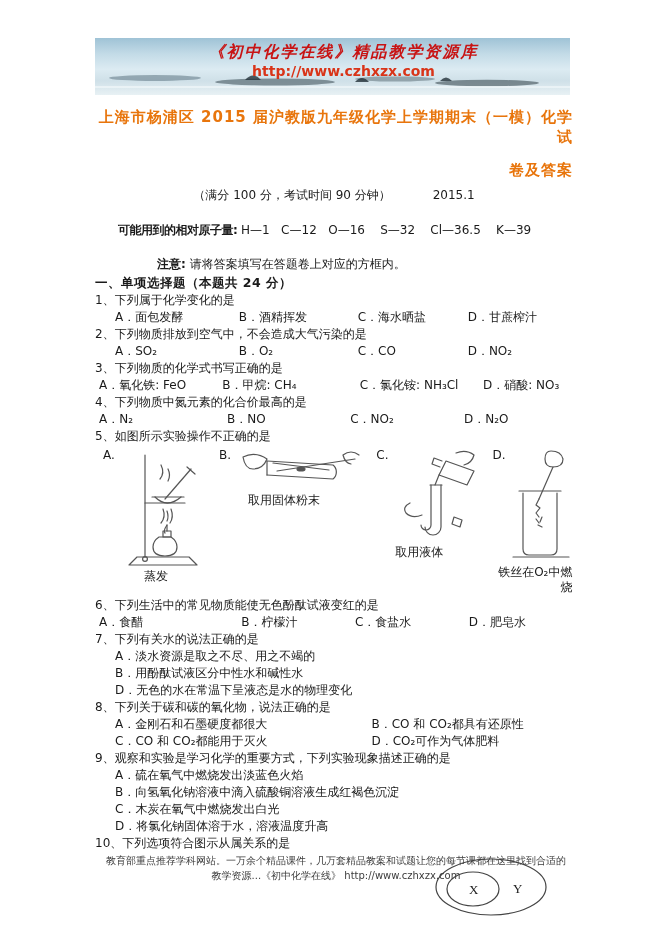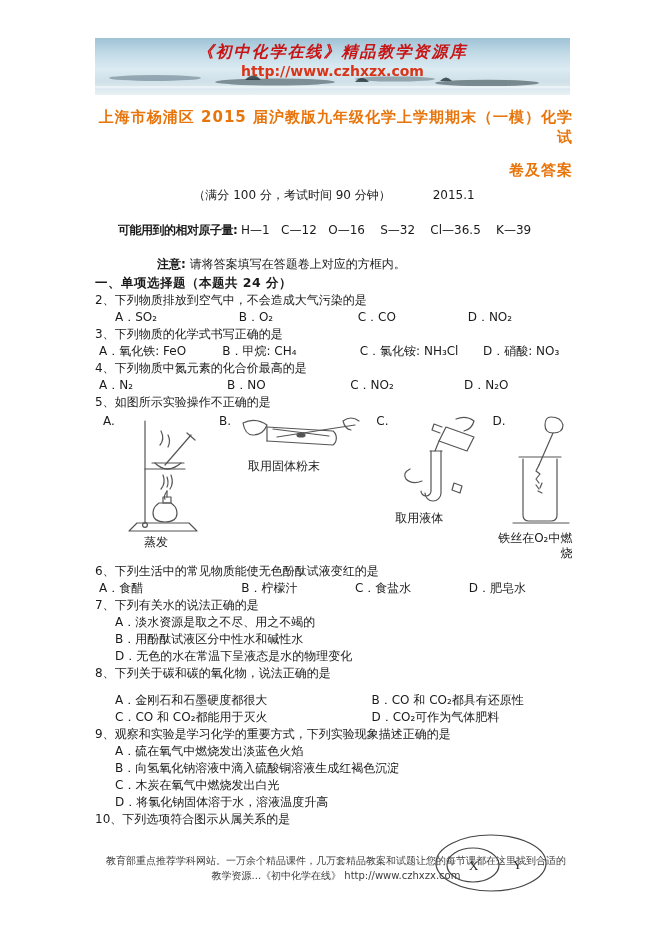--- a/index.html
+++ b/index.html
@@ -4,21 +4,21 @@
 <style>
   html,body{margin:0;padding:0;background:#ffffff;}
   .page{position:relative;width:661px;height:935px;background:#fff;overflow:hidden;
         font-family:"DejaVu Sans","Liberation Sans",sans-serif;color:#1a1a1a;}
   .doc{position:absolute;left:95px;top:38px;width:478px;}
 
   
   .banner{position:relative;width:475px;height:57px;overflow:hidden;
           background:linear-gradient(180deg,#9fc3d6 0%,#c3dbe7 28%,#dcebf2 55%,#cfe0e8 75%,#e8f1f4 100%);}
   .banner svg{position:absolute;left:0;top:0;}
-  .banner-text{position:absolute;left:0;top:4px;width:100%;text-align:center;}
+  .banner-text{position:absolute;left:11px;top:4px;width:100%;text-align:center;}
   .banner-name{display:block;font-size:16px;font-weight:bold;font-style:italic;
                color:#c81414;letter-spacing:2px;line-height:20px;}
   .banner-url{display:block;font-size:14px;font-weight:bold;color:#d93418;line-height:18px;}
 
   
   .title{margin-top:12px;text-align:right;color:#e8750c;font-weight:bold;
          font-size:15px;line-height:20px;letter-spacing:1px;}
   .title .t2{margin-top:13px;}
 
   .meta-line{margin-top:7px;font-size:12px;line-height:17px;text-align:center;}
@@ -26,21 +26,21 @@
   .atomic-line{margin-top:1px;font-size:12px;line-height:17px;white-space:pre;}
   .atomic-line b{font-weight:bold;letter-spacing:-0.5px;}
   .notice-line{margin-top:0;font-size:12px;line-height:17px;padding-left:62px;}
   .notice-line b{font-weight:bold;}
   .section-head{margin-top:1px;font-size:12.5px;line-height:18px;font-weight:bold;letter-spacing:0.5px;}
 
   
   .q{font-size:12px;line-height:17px;}
   .q-stem{white-space:nowrap;}
   .opt-grid4{display:grid;grid-template-columns:27% 26% 24% 23%;padding-left:20px;}
-  .opt-grid2{display:grid;grid-template-columns:56% 44%;padding-left:20px;margin-top:10px;}
+  .opt-grid2{display:grid;grid-template-columns:56% 44%;padding-left:20px;}
   .opt-stack{padding-left:20px;}
   .opt{white-space:nowrap;overflow:visible;}
 
   
   .figs{display:flex;align-items:flex-start;padding-left:8px;margin-top:2px;height:150px;}
   .fig{position:relative;}
   .fig-letter{font-size:12px;display:inline-block;vertical-align:top;margin-right:2px;}
   .fig-caption{font-size:12px;line-height:15px;text-align:center;}
   .fig svg{display:inline-block;vertical-align:top;}
   .fig-a{width:118px;}
@@ -94,20 +94,29 @@
     </div>
     <div class="atomic-line">
       <b>可能用到的相对原子量:</b><span> H—1   C—12   O—16    S—32    Cl—36.5    K—39</span>
     </div>
     <div class="notice-line">
       <b>注意:</b><span> 请将答案填写在答题卷上对应的方框内。</span>
     </div>
 
     <div class="section-head">一、单项选择题（本题共 24 分）</div>
 
+    <div class="q">
+      <div class="q-stem"><span>1、</span><span>下列属于化学变化的是</span></div>
+      <div class="opt-grid4">
+        <span class="opt">A．面包发酵</span>
+        <span class="opt">B．酒精挥发</span>
+        <span class="opt">C．海水晒盐</span>
+        <span class="opt">D．甘蔗榨汁</span>
+      </div>
+    </div>
 
     <div class="q">
       <div class="q-stem"><span>2、</span><span>下列物质排放到空气中，不会造成大气污染的是</span></div>
       <div class="opt-grid4">
         <span class="opt">A．SO₂</span>
         <span class="opt">B．O₂</span>
         <span class="opt">C．CO</span>
         <span class="opt">D．NO₂</span>
       </div>
     </div>

